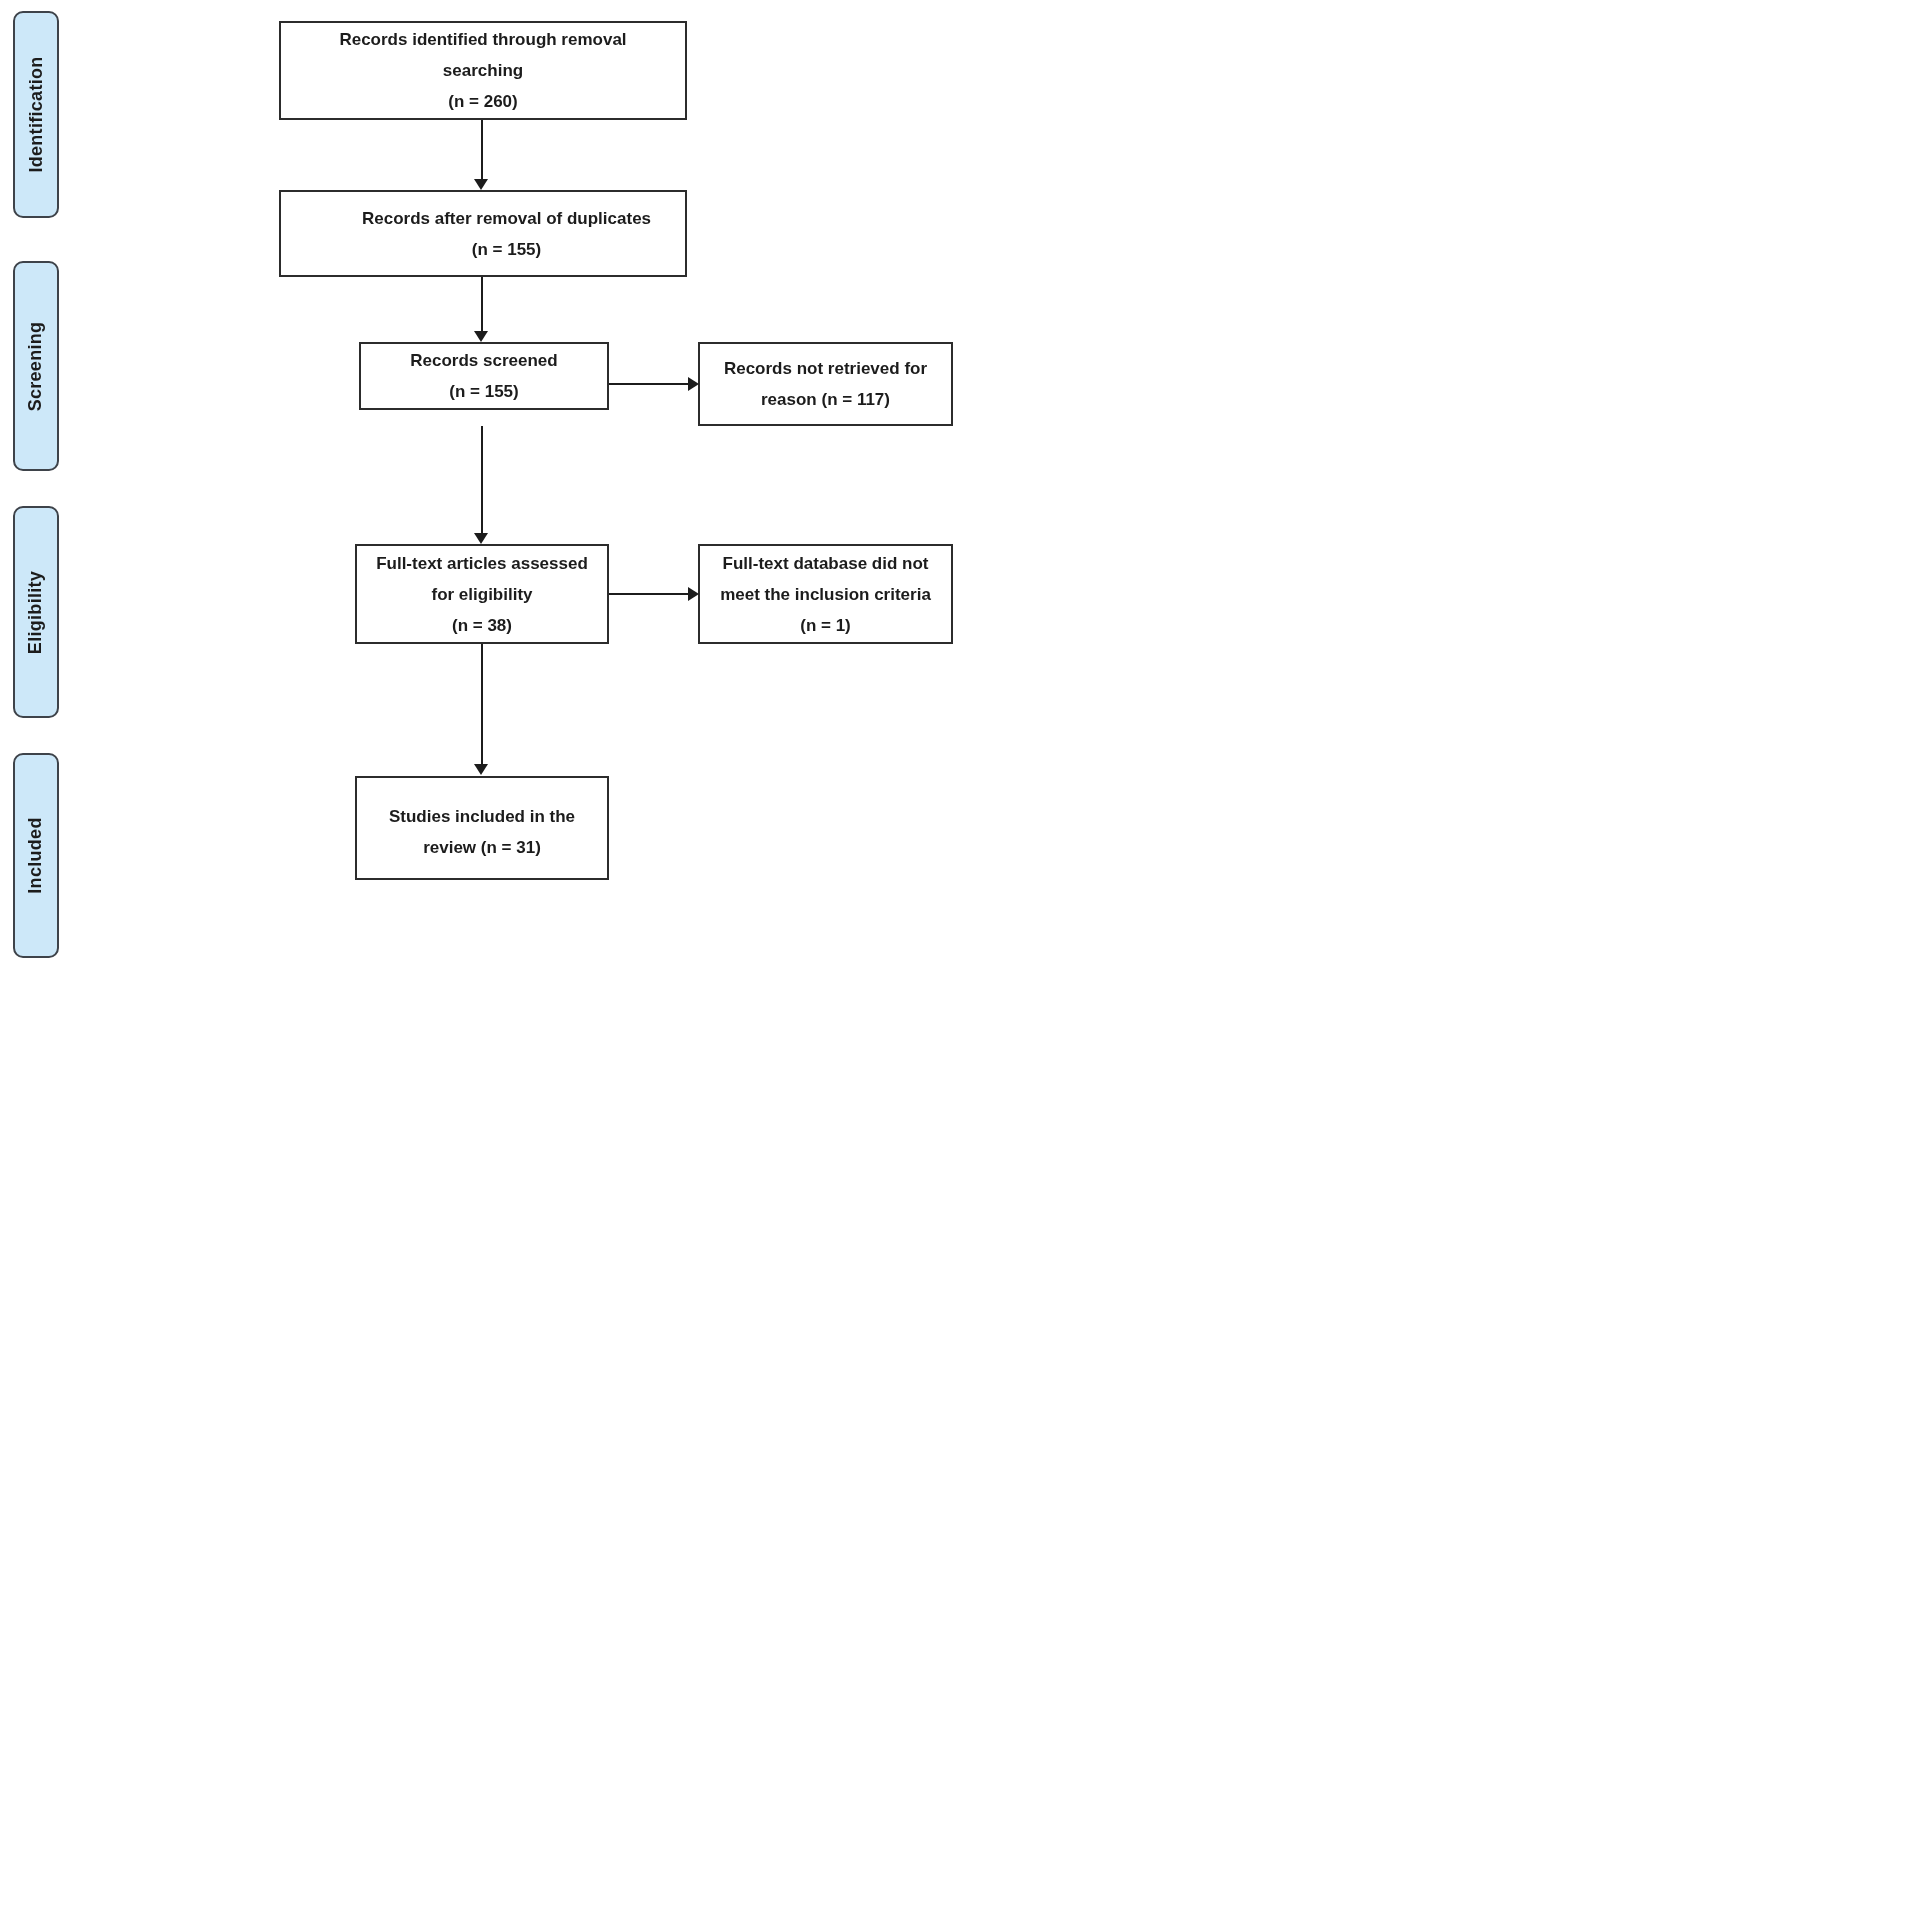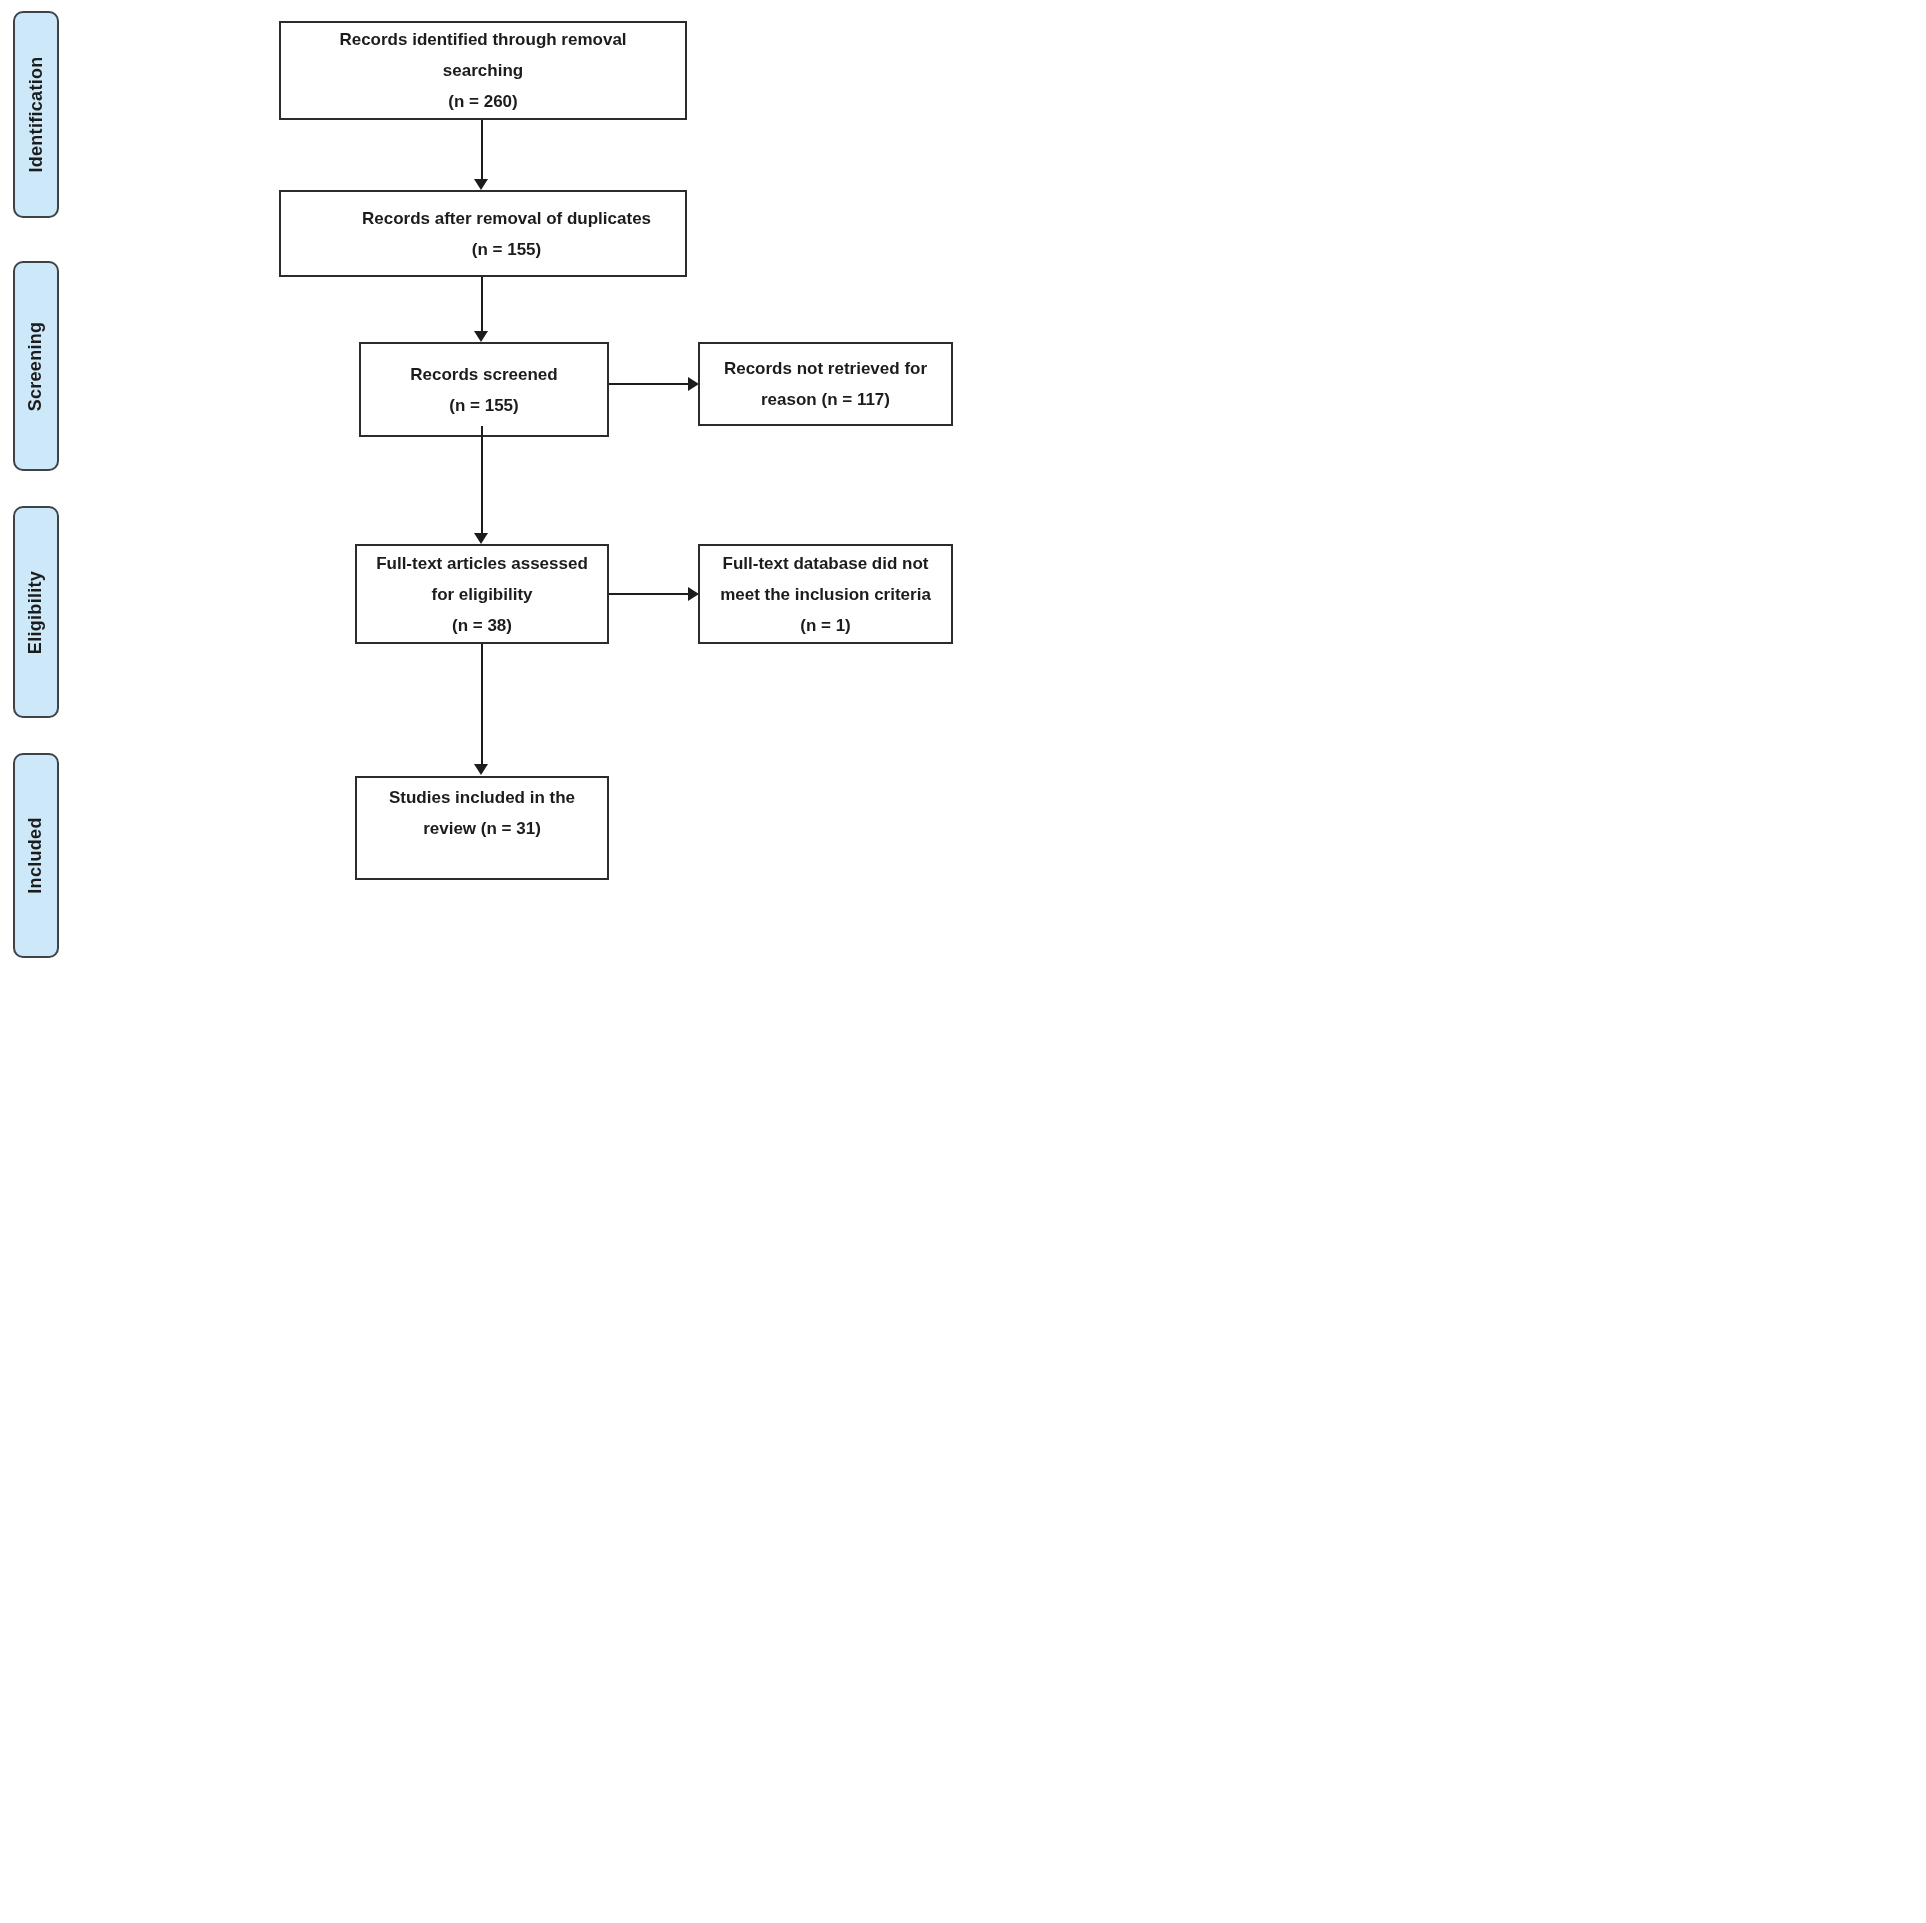--- a/index.html
+++ b/index.html
@@ -25,21 +25,21 @@
     font-size:18px;font-weight:bold;letter-spacing:0.3px;color:var(--text);
   }
 
   
   .node{
     position:absolute;box-sizing:border-box;background:var(--bg);
     border:2px solid var(--box-border);
     display:flex;flex-direction:column;align-items:center;justify-content:center;
     text-align:center;font-size:17px;font-weight:600;line-height:31px;color:var(--text);
   }
-  .node.top-aligned{justify-content:flex-start;padding-top:4px;}
+  .node.top-aligned{justify-content:flex-start;padding-top:23px;}
 
   
   .shaft-v{position:absolute;width:2px;background:var(--arrow);}
   .shaft-h{position:absolute;height:2px;background:var(--arrow);}
   .head-down{
     position:absolute;width:0;height:0;
     border-left:7.3px solid transparent;border-right:7.3px solid transparent;
     border-top:11.3px solid var(--arrow);
   }
   .head-right{
@@ -70,21 +70,21 @@
     <span>Records identified through removal</span>
     <span>searching</span>
     <span>(n = 260)</span>
   </div>
 
   <div class="node" style="left:279px;top:190px;width:408px;height:87px;padding-left:47px;">
     <span>Records after removal of duplicates</span>
     <span>(n = 155)</span>
   </div>
 
-  <div class="node" style="left:359px;top:342px;width:250px;height:95px;">
+  <div class="node" style="left:359px;top:342px;width:250px;height:68px;">
     <span>Records screened</span>
     <span>(n = 155)</span>
   </div>
 
   <div class="node" style="left:698px;top:342px;width:255px;height:84px;">
     <span>Records not retrieved for</span>
     <span>reason (n = 117)</span>
   </div>
 
   <div class="node" style="left:355px;top:544px;width:254px;height:100px;">

